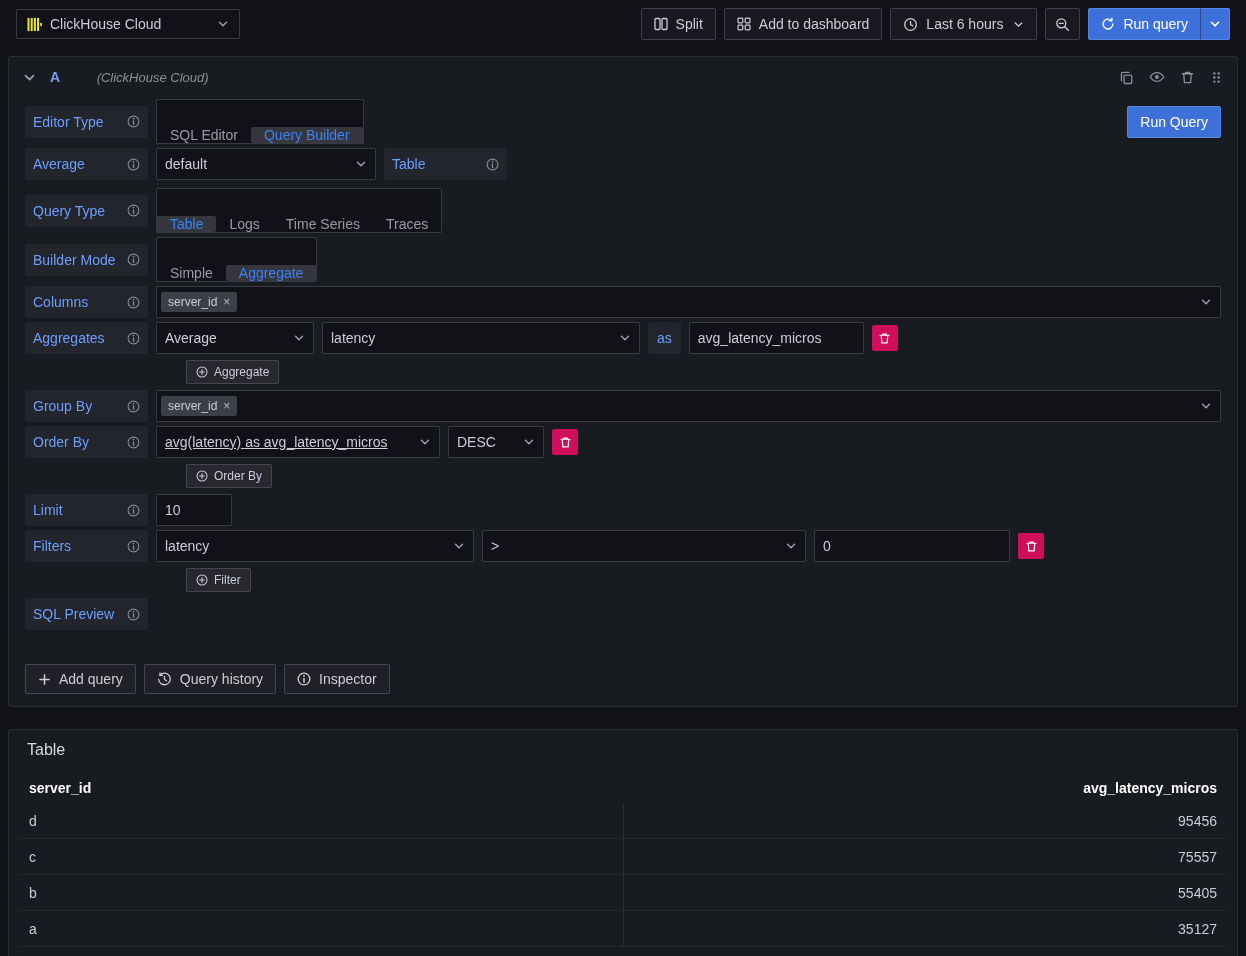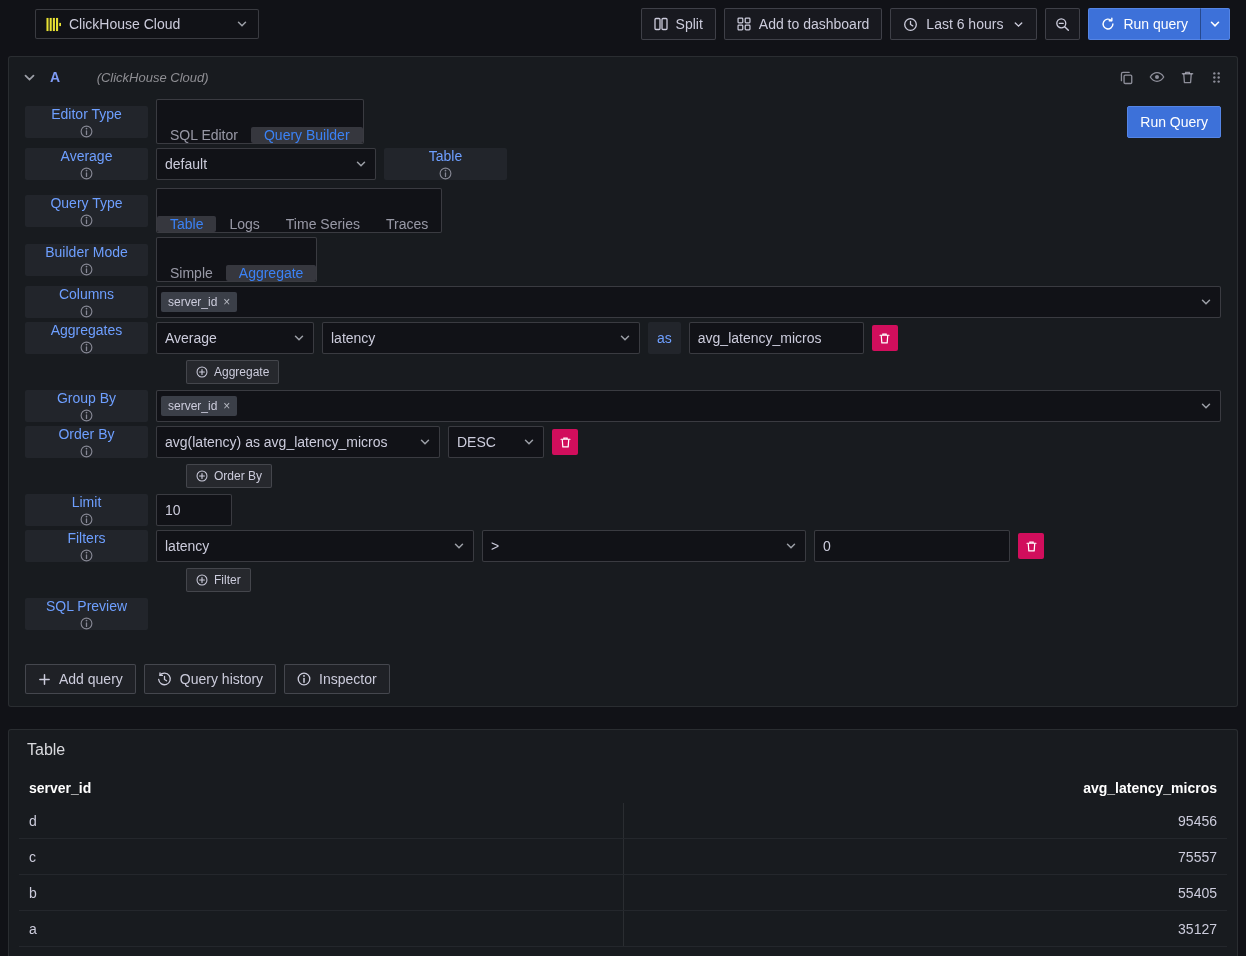--- a/index.html
+++ b/index.html
@@ -7,21 +7,21 @@
     width: 1246px; height: 956px;
     background: #111217;
     color: #ccccdc;
     font-family: "Liberation Sans", sans-serif;
     font-size: 14px;
     overflow: hidden;
   }
   .page { width: 1246px; height: 956px; }
 
   
-  .topbar { display: flex; align-items: center; justify-content: space-between; padding: 16px; height: 48px; margin-left: 19px; }
+  .topbar { display: flex; align-items: center; justify-content: space-between; padding: 16px; height: 48px; }
   .ds-picker {
     display: flex; align-items: center; gap: 8px;
     width: 224px; height: 30px; padding: 0 10px;
     border: 1px solid rgba(204,204,220,0.22); border-radius: 2px;
     background: #111217; cursor: pointer;
   }
   .ds-picker .name { flex: 1; white-space: nowrap; overflow: hidden; }
   .topbar-right { display: flex; align-items: flex-start; gap: 8px; }
   .btn {
     display: inline-flex; align-items: center; gap: 8px;
@@ -48,21 +48,21 @@
   .ds-hint { font-style: italic; color: #8e8e93; font-size: 13px; margin-left: 36px; }
   .qp-actions { margin-left: auto; display: flex; align-items: center; gap: 15px; }
   .icon-btn { background: none; border: none; color: rgba(204,204,220,0.65); cursor: pointer; display: flex; padding: 0; }
 
   .qp-body { padding: 2px 16px 0 16px; }
   .form-row { display: flex; align-items: center; margin-bottom: 4px; }
   .row-controls { display: flex; align-items: center; gap: 8px; flex: 1; min-width: 0; }
   .field-label {
     display: flex; align-items: center; justify-content: space-between; gap: 0;
     width: 123px; height: 32px; padding: 0 8px; margin-right: 8px; flex-shrink: 0;
-    background: #22252b; color: #6e9fff; border-radius: 2px; font-size: 14px; flex-direction: column;
+    background: #22252b; color: #6e9fff; border-radius: 2px; font-size: 14px;
   }
   .field-label .info { display: flex; color: rgba(204,204,220,0.60); }
 
   .radio-group {
     display: inline-flex; align-items: flex-end; height: 45px; padding: 0;
     background: #111217; border: 1px solid rgba(204,204,220,0.22); border-radius: 2px;
   }
   .radio-opt {
     display: flex; align-items: center; padding: 0 13px;
     color: rgba(204,204,220,0.72); cursor: pointer; font-size: 14px; border-radius: 2px;
@@ -478,21 +478,21 @@
           <span>Order By</span>
           <span class="info">
               <svg width="13" height="13" viewBox="0 0 14 14">
                 <circle cx="7" cy="7" r="5.8" fill="none" stroke="currentColor" stroke-width="1.2"></circle>
                 <line x1="7" y1="6.4" x2="7" y2="10.2" stroke="currentColor" stroke-width="1.4" stroke-linecap="round"></line>
                 <circle cx="7" cy="3.9" r="0.95" fill="currentColor"></circle>
               </svg>
             </span>
         </div>
         <div class="row-controls">
-          <div class="select" style="width:284px;">
+          <div class="select" style="width:284px;text-decoration:underline;">
             <span>avg(latency) as avg_latency_micros</span>
             <span class="chev">
                 <svg width="12" height="12" viewBox="0 0 12 12">
                   <path d="M2.5 4.3 6 7.8 9.5 4.3" fill="none" stroke="currentColor" stroke-width="1.5" stroke-linecap="round"></path>
                 </svg>
               </span>
           </div>
           <div class="select" style="width:96px;">
             <span>DESC</span>
             <span class="chev">

